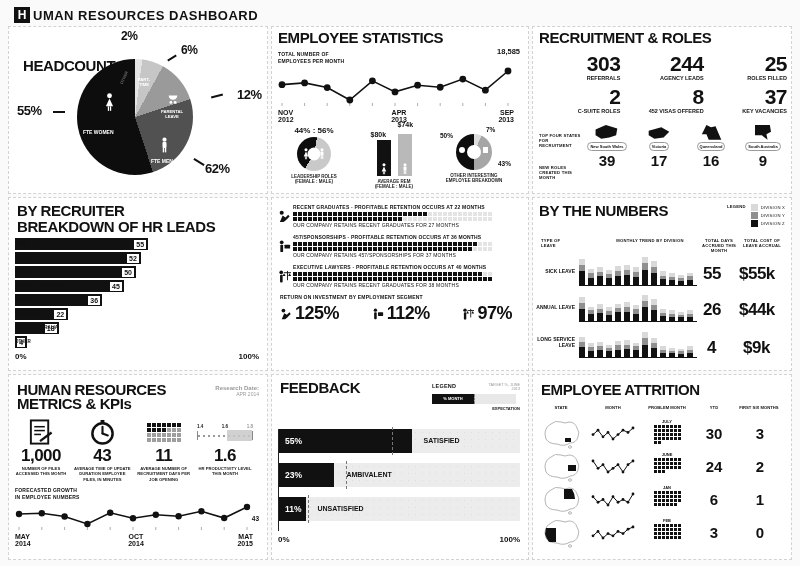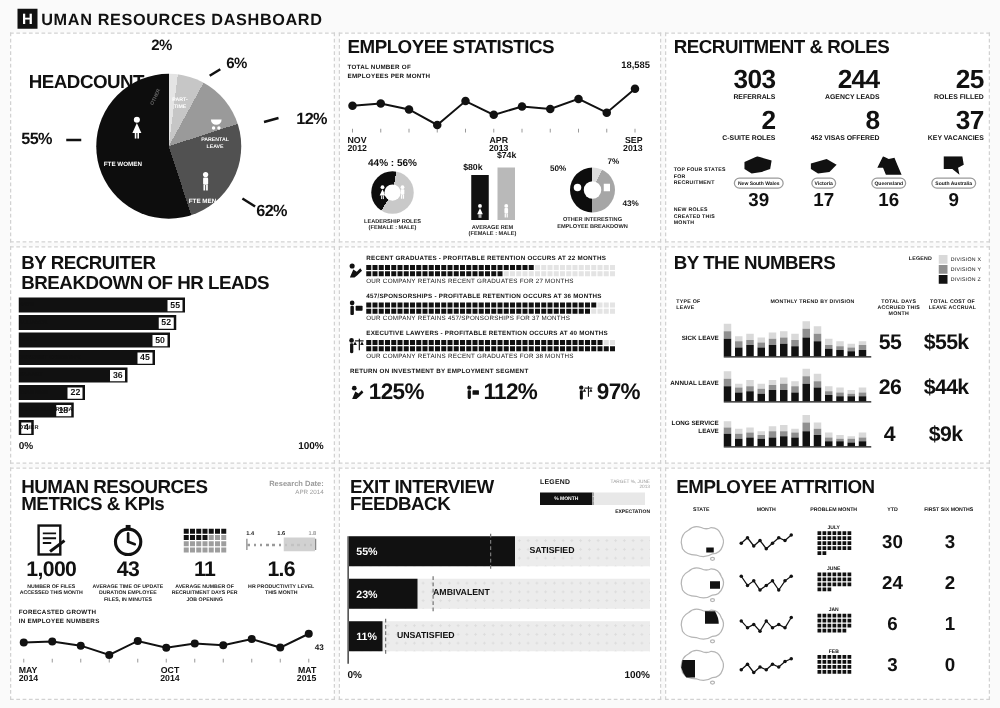--- a/index.html
+++ b/index.html
@@ -1020,21 +1020,20 @@
         <circle cx="211.2" cy="19.05" r="3.2" fill="#111"></circle>
         <circle cx="234" cy="8" r="3.2" fill="#111"></circle>
       </svg>
     <span class="a" style="right:8px;top:140px;font-weight:800;font-size:6.5px;">43</span>
     <span class="xlbl a" style="left:6px;top:158px;">MAY 2014</span>
     <span class="xlbl a" style="left:112px;top:158px;text-align:center;">OCT 2014</span>
     <span class="xlbl a" style="left:214px;top:158px;text-align:right;">MAT 2015</span>
   </section>
 
   <section class="panel">
-    <h2 class="t" style="margin:2px 0 0 2px;">EXIT INTERVIEW</h2>
     <h2 class="t" style="margin:0 0 0 2px;">FEEDBACK</h2>
     <div class="a" style="right:8px;top:8px;width:88px;">
       <div style="display:flex;justify-content:space-between;align-items:flex-start;">
         <span class="tiny" style="font-size:5.5px;">LEGEND</span>
         <span style="font-size:3.8px;color:#999;width:34px;text-align:right;">TARGET %, JUNE 2013</span>
       </div>
       <div style="display:flex;margin-top:3px;">
         <span class="chip" style="background:#111;color:#fff;width:42px;height:10px;line-height:10px;text-align:center;">% MONTH</span>
         <span class="chip" style="background:#e8e8e8;width:42px;height:10px;border-left:1px dashed #888;"></span>
       </div>

